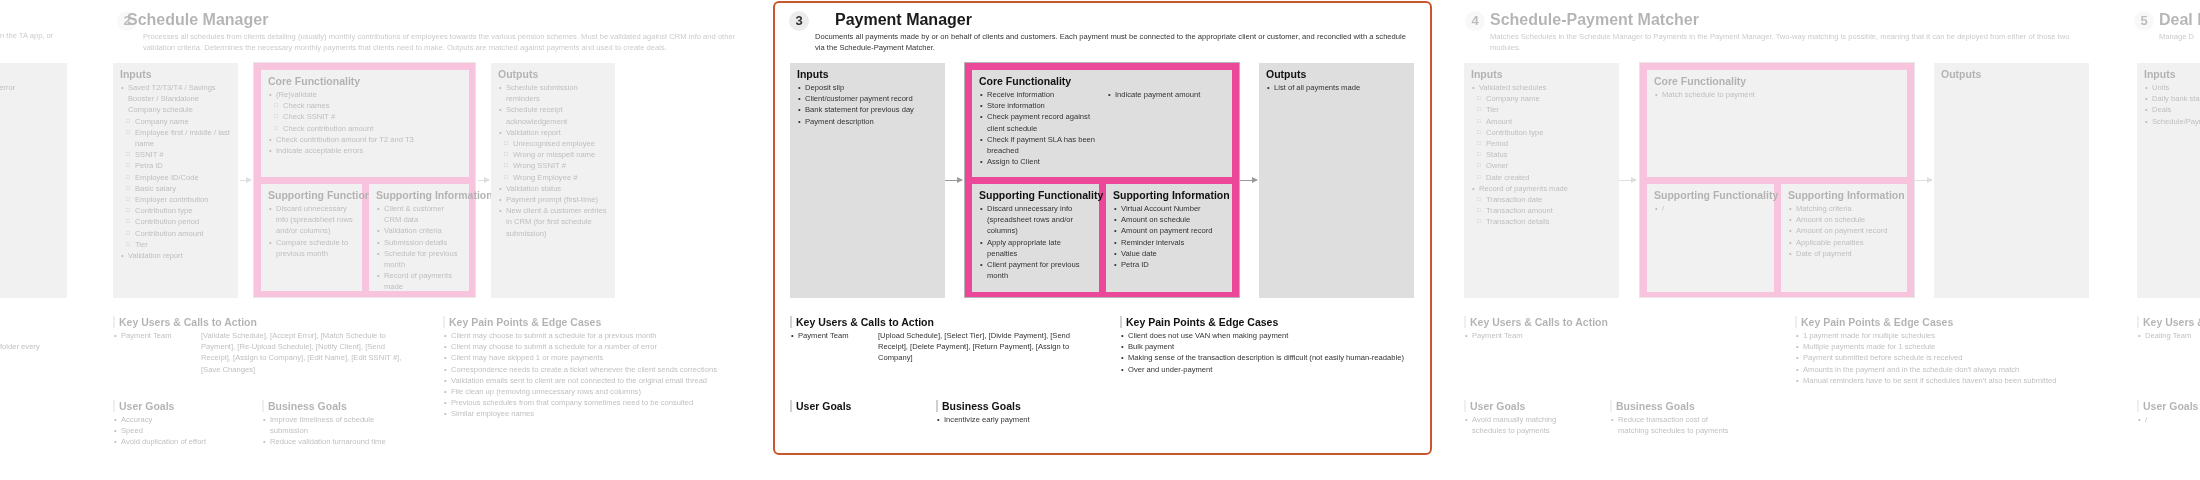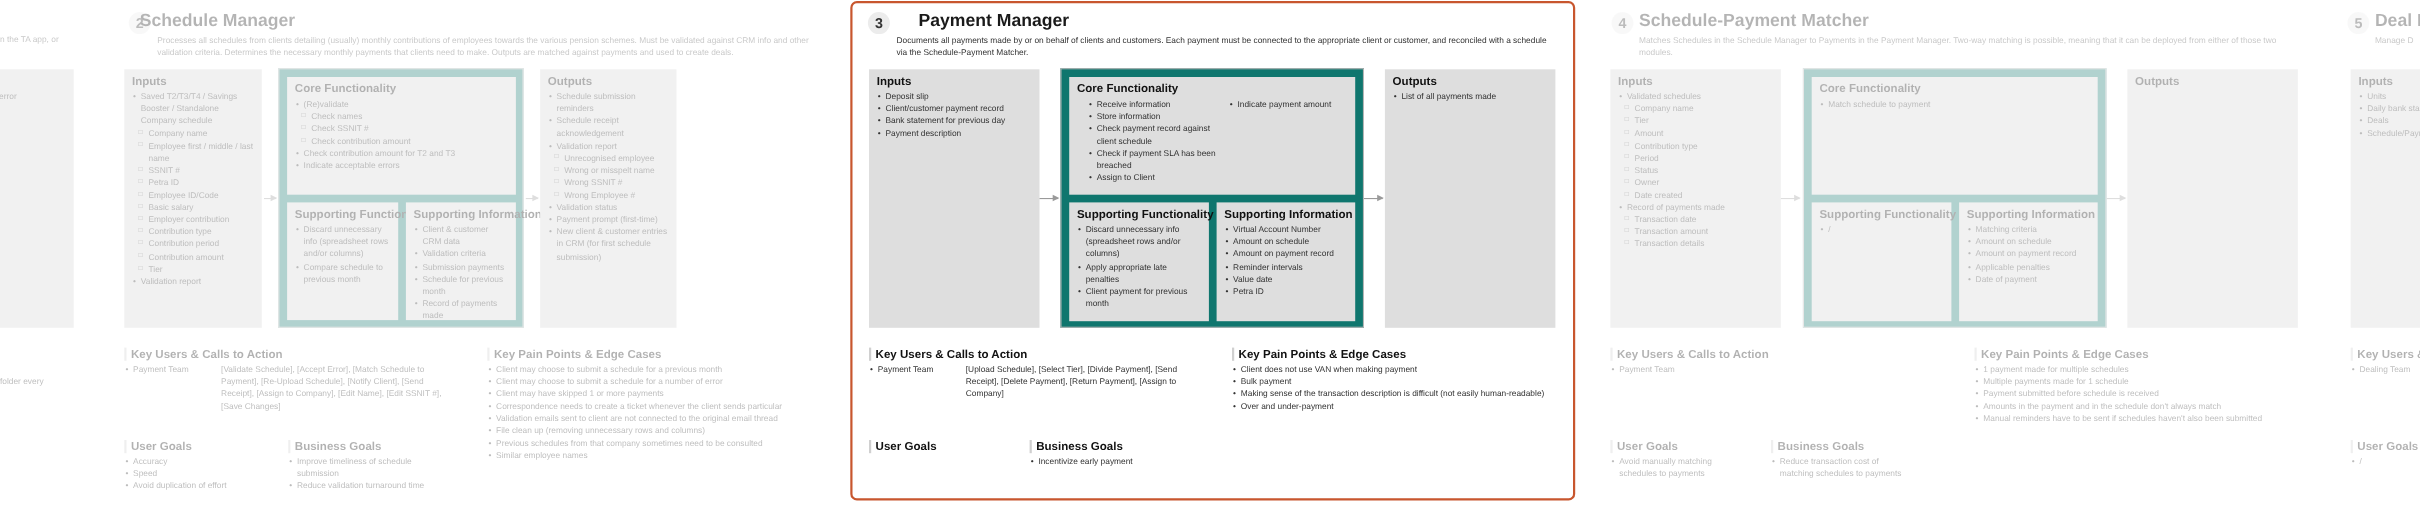--- a/index.html
+++ b/index.html
@@ -7,21 +7,21 @@
          font-family:"Liberation Sans", sans-serif; }
   .panel { position:absolute; top:0; height:480px; }
   .panel.faded { opacity:0.32; }
   .panel-frame { position:absolute; border:2px solid #c8562e; border-radius:6px; background:#fff; }
   .num { position:absolute; width:20px; height:20px; border-radius:50%; background:#ececec;
          font-size:13px; font-weight:bold; color:#333; text-align:center; line-height:20px; }
   .ptitle { position:absolute; font-size:16px; font-weight:bold; color:#1a1a1a; white-space:nowrap; }
   .pdesc { position:absolute; font-size:7.6px; line-height:11px; color:#555; }
   .box { position:absolute; background:#dedede; box-sizing:border-box; padding:5px 7px; }
   .faded .box { background:#d4d4d4; }
-  .core-wrap { position:absolute; border:1px solid #b5b5b5; background:#0f766e; box-sizing:border-box; }
+  .core-wrap { position:absolute; border:1px solid #b5b5b5; background:#ec4899; box-sizing:border-box; }
   .h { font-size:10.5px; font-weight:bold; color:#111; margin:0 0 2px 0; white-space:nowrap; }
   ul { list-style:none; margin:0; padding:0; }
   li { font-size:7.6px; line-height:11.2px; color:#333; position:relative; padding-left:8px; }
   li::before { content:"\2022"; position:absolute; left:1px; top:0; }
   li.sub { padding-left:15px; }
   li.sub::before { content:"\25A1"; left:6px; font-size:6px; }
   .arrow { position:absolute; height:1px; background:#9a9a9a; }
   .arrow::after { content:""; position:absolute; right:-1px; top:-3px; border-left:6px solid #9a9a9a;
                   border-top:3.5px solid transparent; border-bottom:3.5px solid transparent; }
   .sect { position:absolute; }
@@ -86,21 +86,21 @@
       <ul id="p2-sf">
           <li>Discard unnecessary info (spreadsheet rows and/or columns)</li>
           <li>Compare schedule to previous month</li>
         </ul>
     </div>
     <div class="box" style="left:115px;top:121px;width:100px;height:107px;">
       <div class="h">Supporting Information</div>
       <ul id="p2-si">
           <li>Client &amp; customer CRM data</li>
           <li>Validation criteria</li>
-          <li>Submission payments</li>
+          <li>Submission details</li>
           <li>Schedule for previous month</li>
           <li>Record of payments made</li>
         </ul>
     </div>
   </div>
   <div class="arrow" style="left:478px;top:180px;width:11px;"></div>
 
   <div class="box" style="left:491px;top:63px;width:124px;height:235px;">
     <div class="h">Outputs</div>
     <ul id="p2-outputs">
@@ -123,21 +123,21 @@
       <div class="who">Payment Team</div>
       <div class="ctas">[Validate Schedule], [Accept Error], [Match Schedule to Payment], [Re-Upload Schedule], [Notify Client], [Send Receipt], [Assign to Company], [Edit Name], [Edit SSNIT #], [Save Changes]</div>
     </div>
   </div>
   <div class="sect" style="left:443px;top:316px;width:300px;">
     <div class="sh">Key Pain Points &amp; Edge Cases</div>
     <ul id="p2-pain">
         <li>Client may choose to submit a schedule for a previous month</li>
         <li>Client may choose to submit a schedule for a number of error</li>
         <li>Client may have skipped 1 or more payments</li>
-        <li>Correspondence needs to create a ticket whenever the client sends particular</li>
+        <li>Correspondence needs to create a ticket whenever the client sends corrections</li>
         <li>Validation emails sent to client are not connected to the original email thread</li>
         <li>File clean up (removing unnecessary rows and columns)</li>
         <li>Previous schedules from that company sometimes need to be consulted</li>
         <li>Similar employee names</li>
       </ul>
   </div>
   <div class="sect" style="left:113px;top:400px;width:140px;">
     <div class="sh">User Goals</div>
     <ul id="p2-ug">
         <li>Accuracy</li>
@@ -168,21 +168,21 @@
         <li>Bank statement for previous day</li>
         <li>Payment description</li>
       </ul>
   </div>
   <div class="arrow" style="left:945px;top:180px;width:17px;"></div>
 
   <div class="core-wrap" style="left:964px;top:62px;width:276px;height:236px;">
     <div class="box" style="left:7px;top:7px;width:260px;height:107px;">
       <div class="h">Core Functionality</div>
       <div class="two-col">
-        <ul id="p3-core1" style="flex:0 0 128px;margin-left:10px;">
+        <ul id="p3-core1" style="flex:0 0 128px;">
             <li>Receive information</li>
             <li>Store information</li>
             <li>Check payment record against client schedule</li>
             <li>Check if payment SLA has been breached</li>
             <li>Assign to Client</li>
           </ul>
         <ul id="p3-core2">
             <li>Indicate payment amount</li>
           </ul>
       </div>

